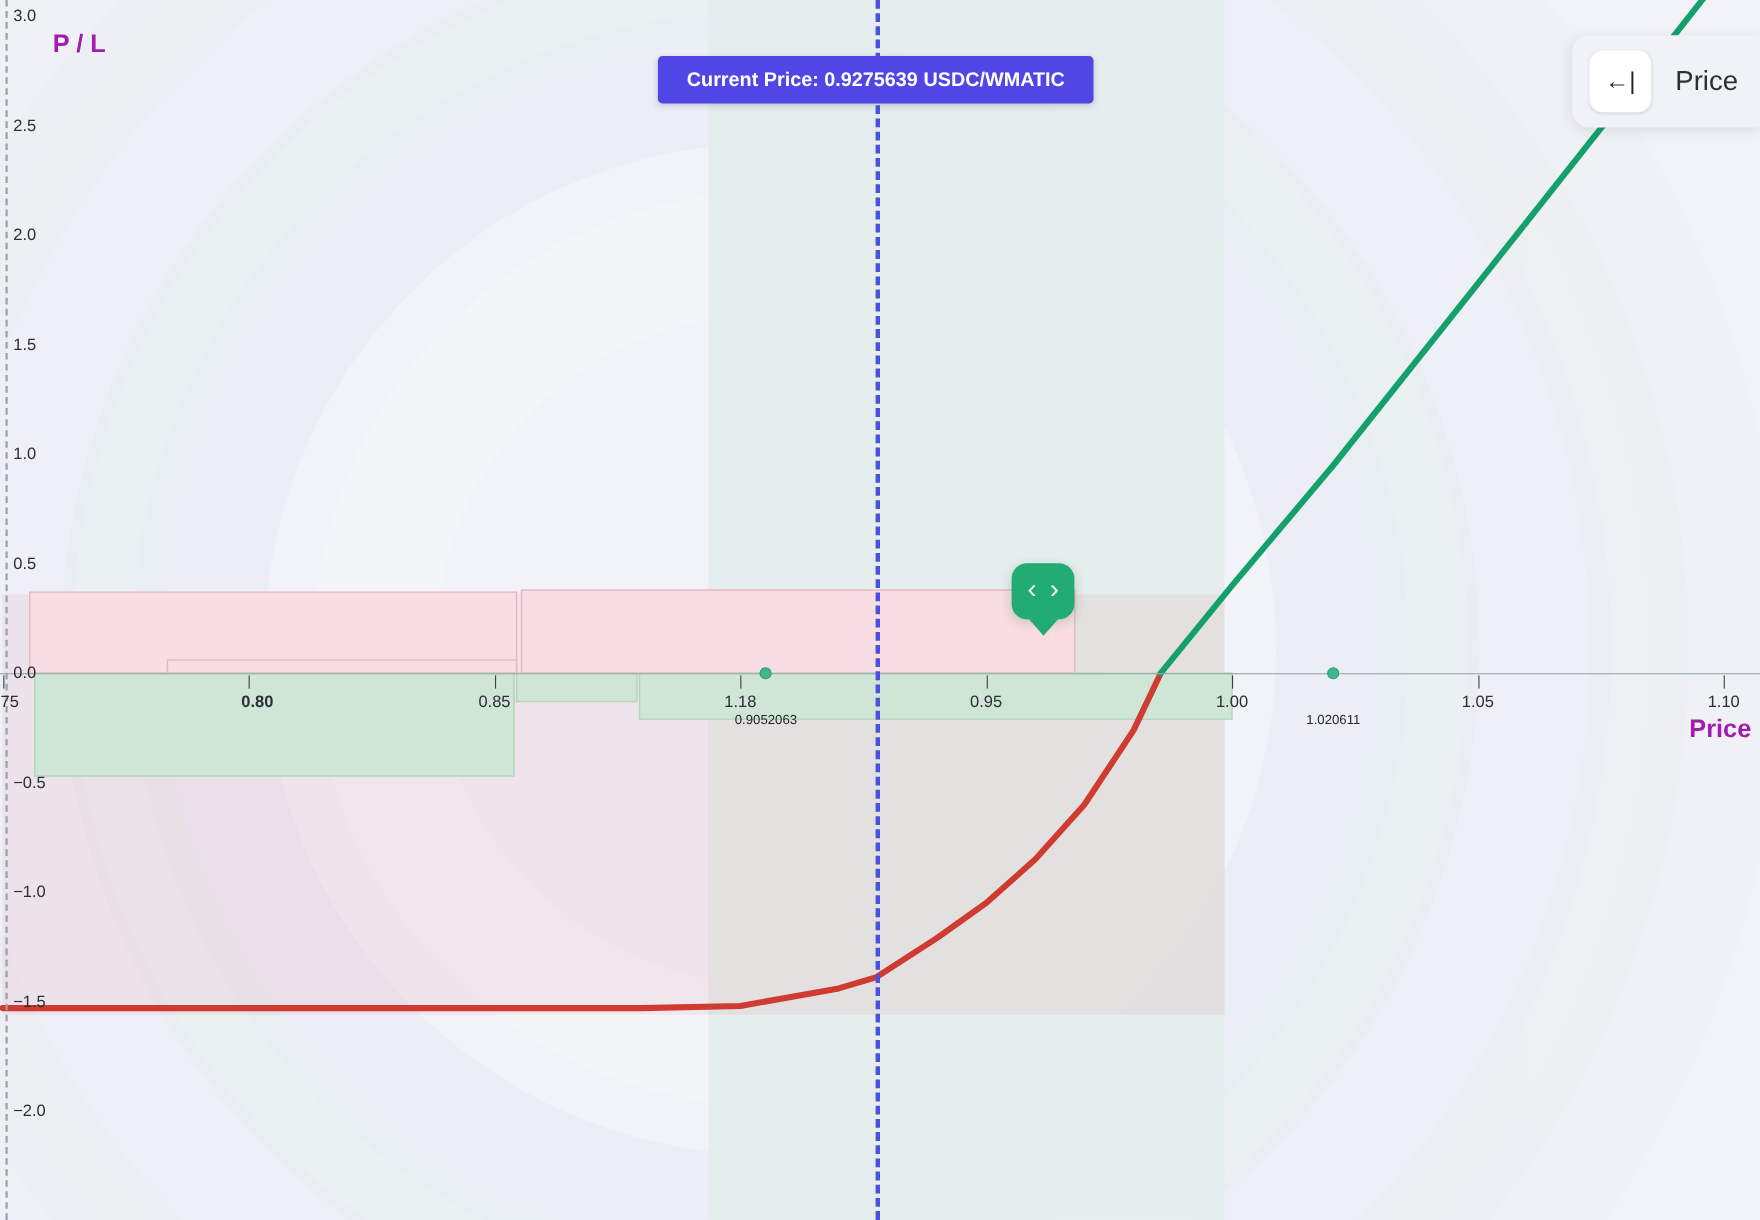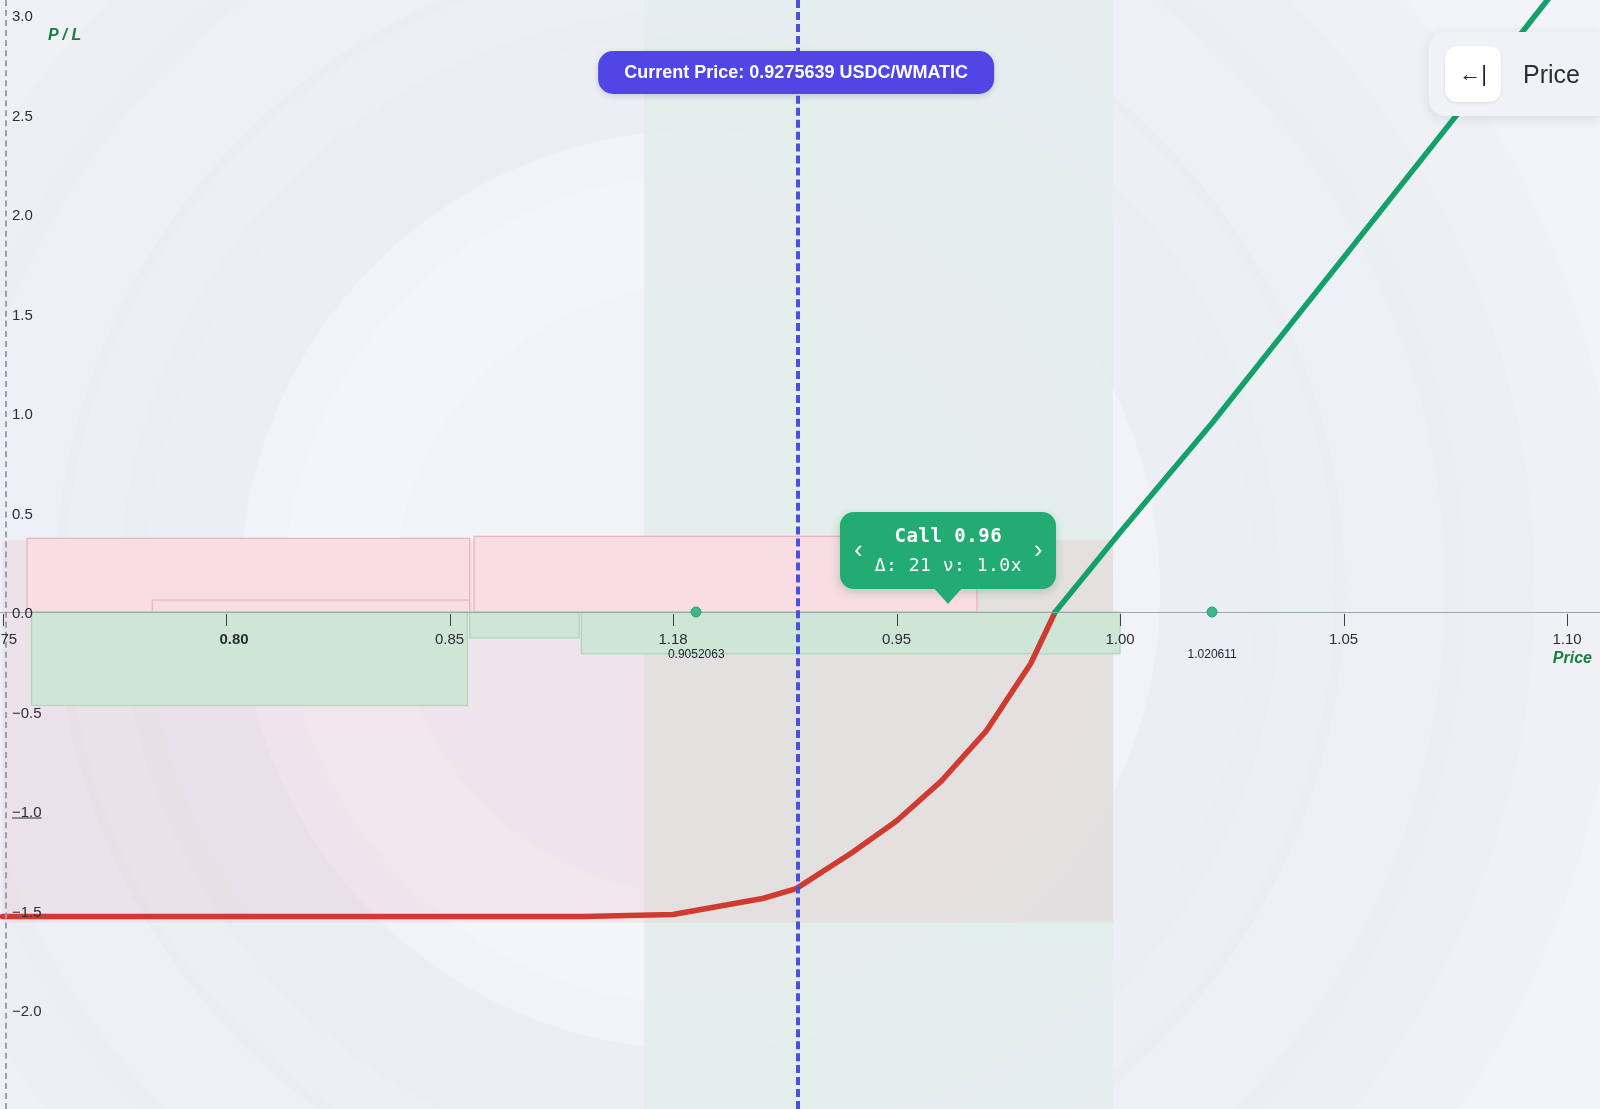--- a/index.html
+++ b/index.html
@@ -45,23 +45,22 @@
     height: 12px;
   }
   .xtick {
     position: absolute;
     font-size: 15px; color: #2b2f38;
     transform: translateX(-50%);
     white-space: nowrap;
   }
   .axis-title {
     position: absolute;
-    font-size: 16px; font-weight: bold; color: #15803d;
-    white-space: nowrap;
-    font-style: italic;
+    font-size: 23px; font-weight: bold; color: #a21caf;
+    white-space: nowrap;
   }
 
   
   .strike-label {
     position: absolute;
     font-size: 12px; color: #23272f;
     transform: translateX(-50%);
     white-space: nowrap;
   }
   .strike-dot {
@@ -75,21 +74,21 @@
   .price-line {
     position: absolute; top: 0; bottom: 0;
     border-left: 4px dashed #4a51e0;
   }
   .price-pill {
     position: absolute;
     background: #4f46e5;
     color: #fff;
     font-size: 18px; font-weight: bold;
     padding: 11px 26px;
-    border-radius: 15px;
+    border-radius: 4px;
     white-space: nowrap;
     transform: translateX(-50%);
     box-shadow: 0 2px 6px rgba(40,40,90,.18);
   }
 
   
   .pos-tip {
     position: absolute;
     background: #22ab72;
     border-radius: 14px;
@@ -185,21 +184,21 @@
 
   <div class="plot" id="labels-layer">
       <div class="ytick" style="top: 15px;">3.0</div>
       <div class="ytick" style="top: 114.5px;">2.5</div>
       <div class="ytick" style="top: 214px;">2.0</div>
       <div class="ytick" style="top: 313.5px;">1.5</div>
       <div class="ytick" style="top: 413px;">1.0</div>
       <div class="ytick" style="top: 512.5px;">0.5</div>
       <div class="ytick" style="top: 612px;">0.0</div>
       <div class="ytick" style="top: 711.5px;">−0.5</div>
-      <div class="ytick" style="top: 811px; text-decoration: underline;">−1.0</div>
+      <div class="ytick" style="top: 811px;">−1.0</div>
       <div class="ytick" style="top: 910.5px; text-align: right;">−1.5</div>
       <div class="ytick" style="top: 1010px; text-align: right;">−2.0</div>
       <div class="xtick-mark" style="left: 2.5px; top: 614px;"></div>
       <div class="xtick" style="left: 2.5px; top: 630px;">0.75</div>
       <div class="xtick-mark" style="left: 226px; top: 614px;"></div>
       <div class="xtick" style="left: 234px; top: 630px; font-weight: bold;">0.80</div>
       <div class="xtick-mark" style="left: 449.5px; top: 614px;"></div>
       <div class="xtick" style="left: 449.5px; top: 630px;">0.85</div>
       <div class="xtick-mark" style="left: 673px; top: 614px;"></div>
       <div class="xtick" style="left: 673px; top: 630px;">1.18</div>
@@ -218,24 +217,20 @@
     </div>
 
   <div class="axis-title" id="y-title" style="left: 48px; top: 26px;">P / L</div>
   <div class="axis-title" id="x-title" style="right: 8px; top: 649px;">Price</div>
 
   <div class="price-line" id="price-line" style="left: 796.211px; border-left-color: rgb(74, 81, 224);"></div>
   <div class="price-pill" id="price-pill" style="left: 796.211px; top: 51px; background: rgb(79, 70, 229);">Current Price: 0.9275639 USDC/WMATIC</div>
 
   <div class="pos-tip" id="pos-tip" style="background: rgb(34, 171, 114); left: 948.352px; top: 512px;">
     <div class="arrow-btn">‹</div>
-    <div class="tip-body">
-      <div class="tip-title">Call 0.96</div>
-      <div class="tip-sub">Δ: 21  ν: 1.0x</div>
-    </div>
     <div class="arrow-btn">›</div>
     <div class="tail" style="border-top-color: rgb(34, 171, 114);"></div>
   </div>
 
   <div class="side-panel" id="side-panel" style="right: 0px; top: 32px;">
     <div class="collapse-btn">←|</div>
     <div class="panel-title">Price</div>
   </div>
 
 </div>

